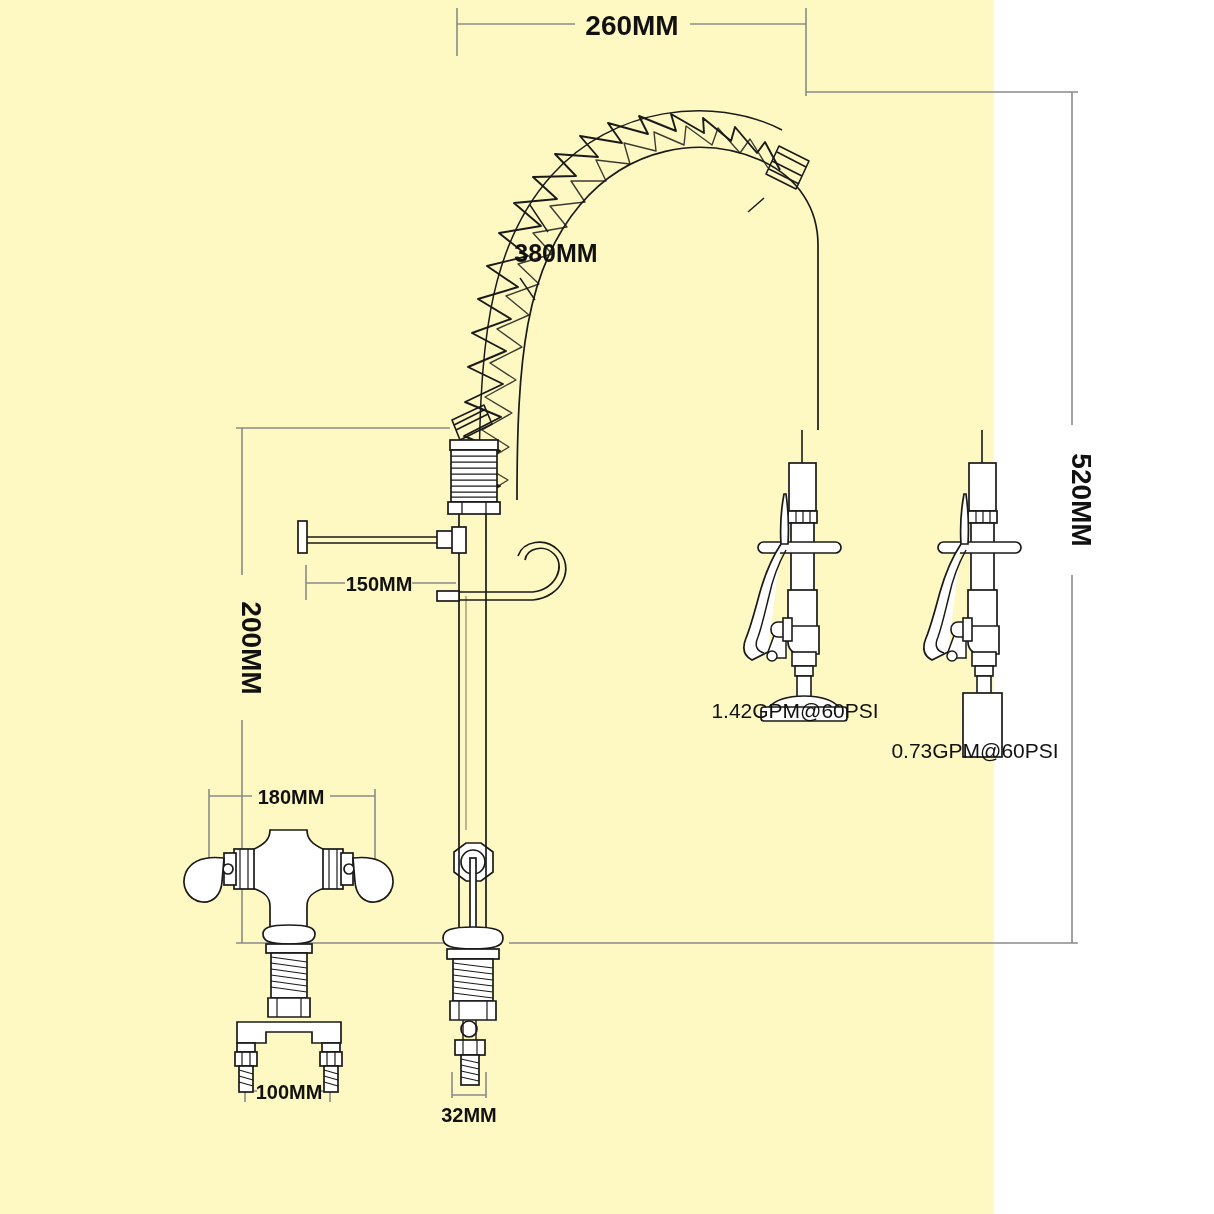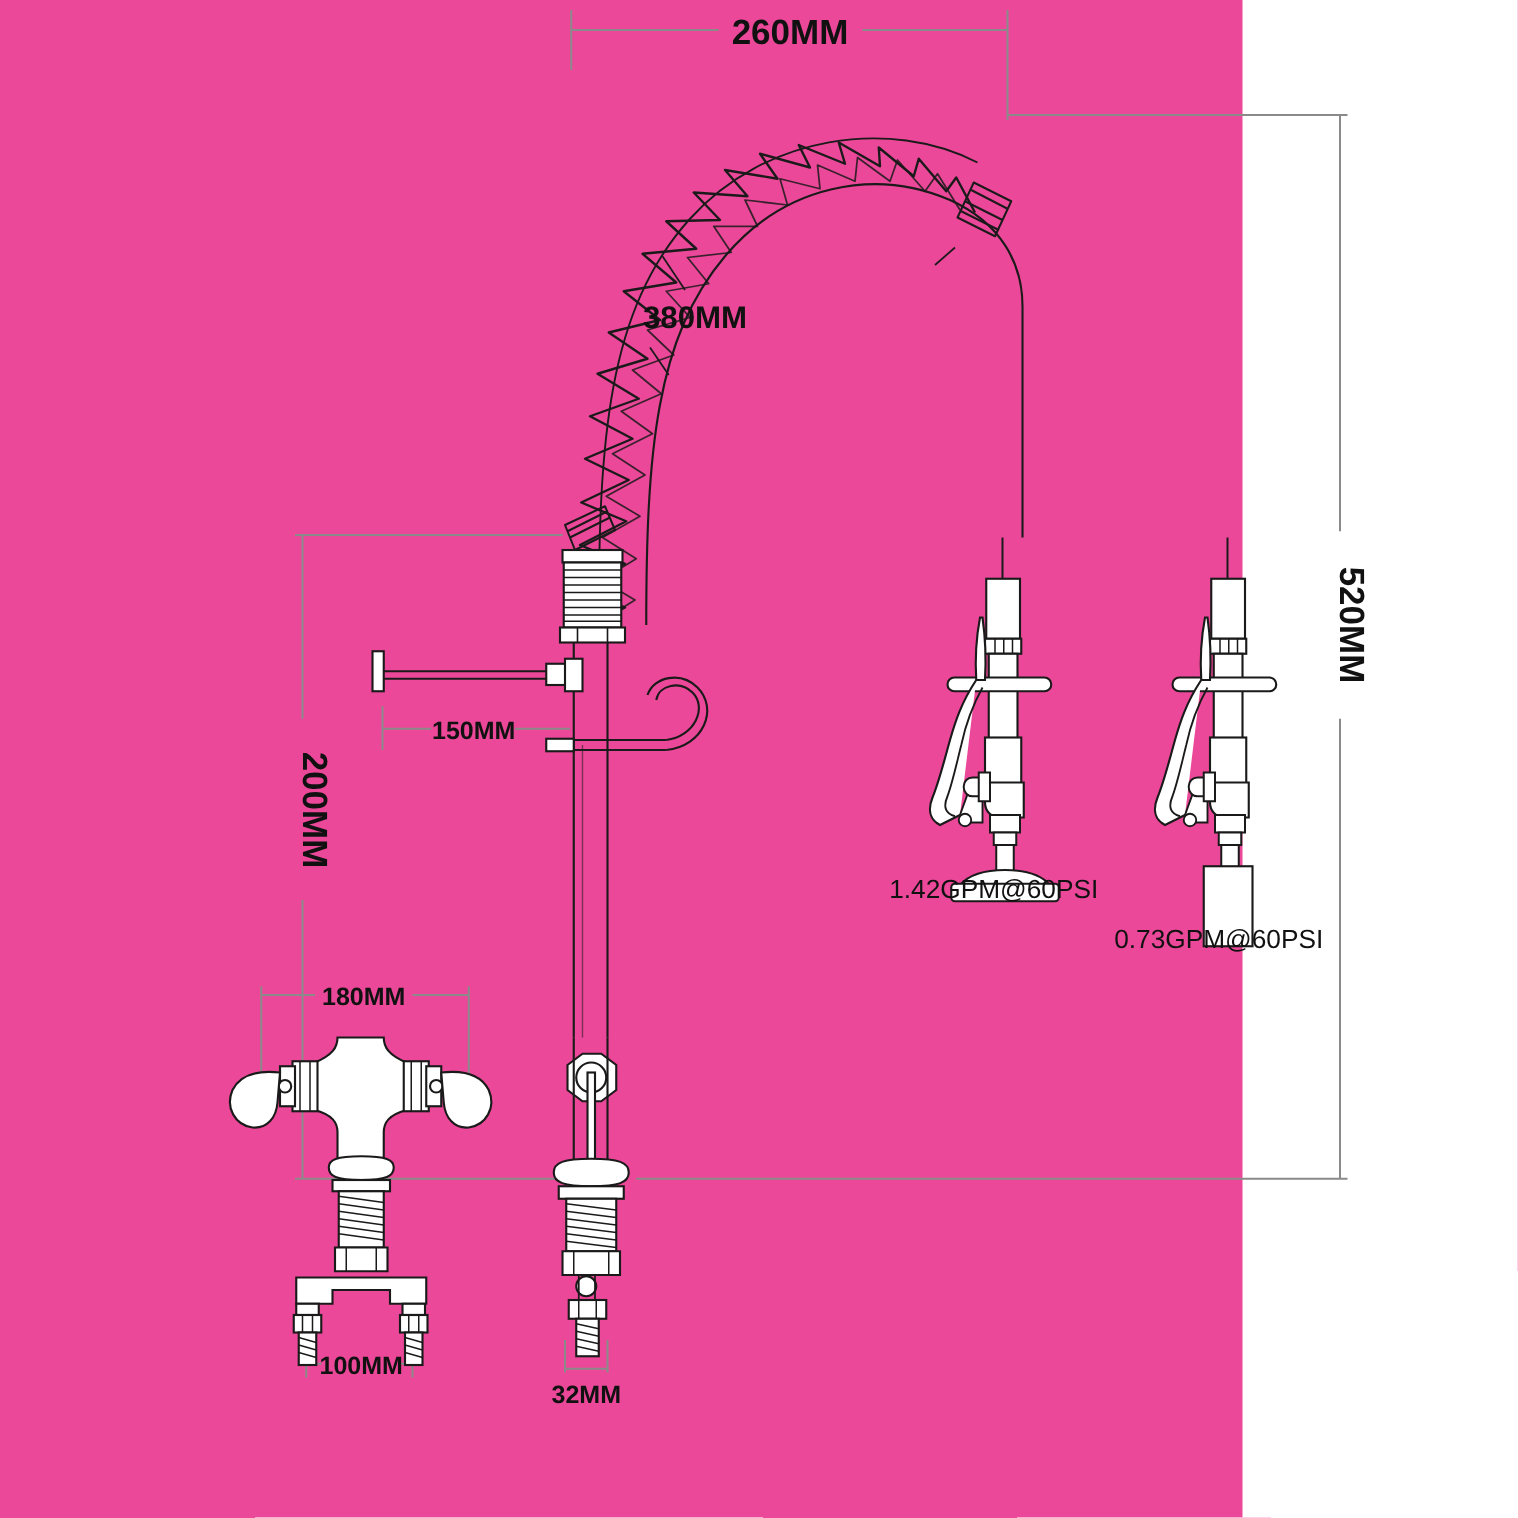--- a/index.html
+++ b/index.html
@@ -1,17 +1,17 @@
 <!DOCTYPE html>
 <html><head>
 <meta charset="utf-8">
 <style>
   html,body{margin:0;padding:0;background:#ffffff;}
   body{width:1214px;height:1214px;font-family:"Liberation Sans",sans-serif;overflow:hidden;}
-  #stage{position:relative;width:994px;height:1214px;background:#ec4899;}
+  #stage{position:relative;width:994px;height:1214px;background:#fef9c3;}
   svg{display:block;}
   .dimlabel{font-family:"Liberation Sans",sans-serif;font-weight:bold;fill:#111;}
   .gpmlabel{font-family:"Liberation Sans",sans-serif;fill:#111;}
 </style>
 </head>
 <body>
 
 <div id="stage">
   <svg width="1214" height="1214" viewBox="0 0 1214 1214">
 

